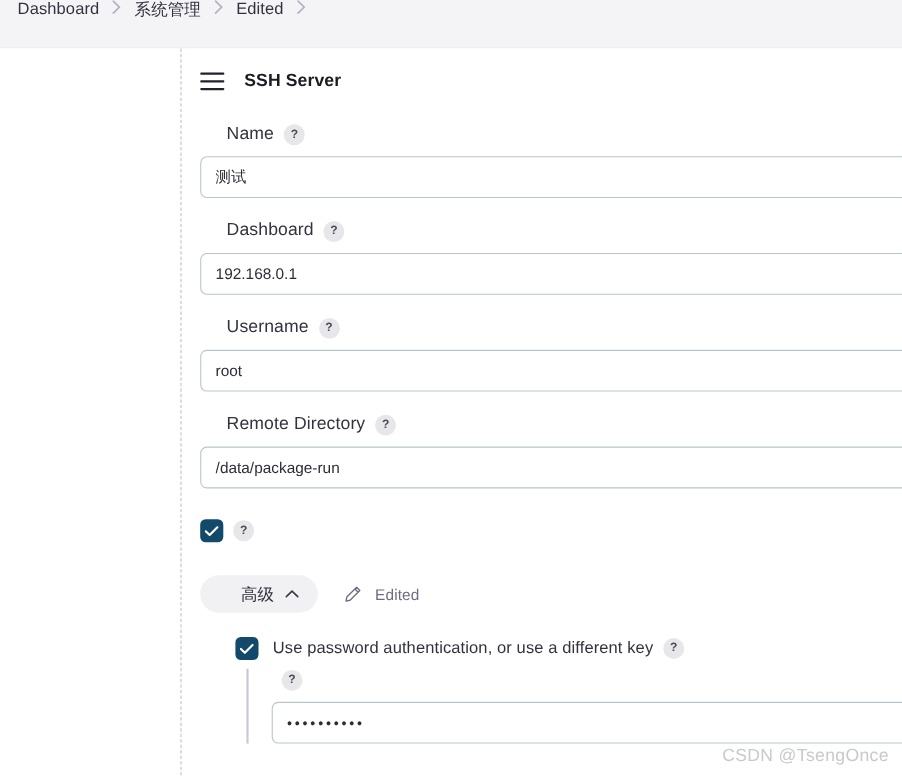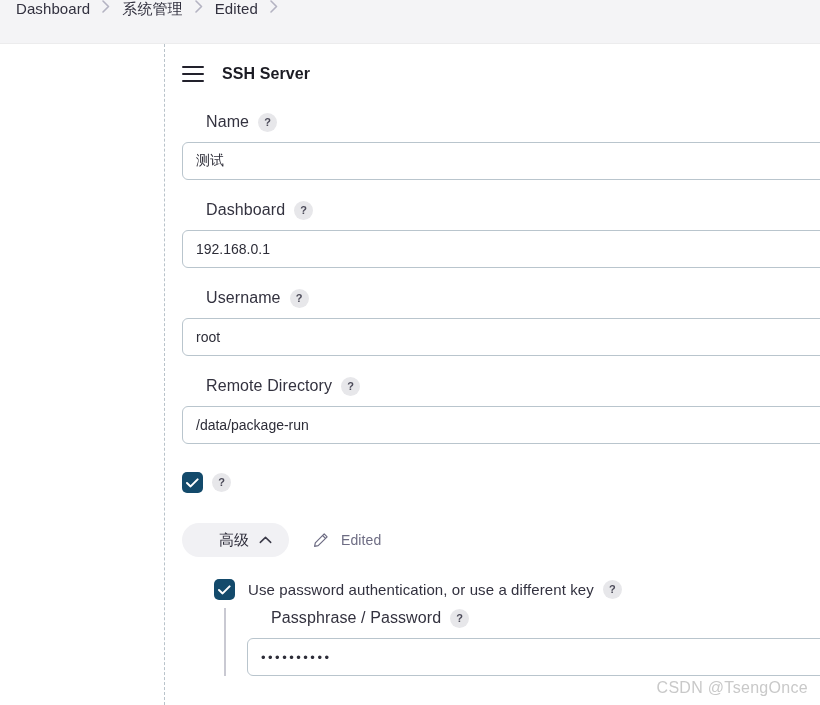--- a/index.html
+++ b/index.html
@@ -350,21 +350,20 @@
           <svg width="13" height="10" viewBox="0 0 13 10">
             <path d="M1 5 L4.6 8.4 L11.6 1.4" fill="none" stroke="#ffffff" stroke-width="2" stroke-linecap="round" stroke-linejoin="round"></path>
           </svg>
         </span>
         <span class="checkbox-label">Use password authentication, or use a different key</span>
         <span class="help-badge">?</span>
       </div>
 
       <div class="nested-indent">
         <div class="nested-label-row">
-          <span class="field-label">Passphrase / Password</span>
           <span class="help-badge">?</span>
         </div>
         <input class="text-input password-input" type="text" value="••••••••••" style="">
       </div>
 
     </div>
 
   </div>
 
   <div class="watermark">CSDN @TsengOnce</div>

